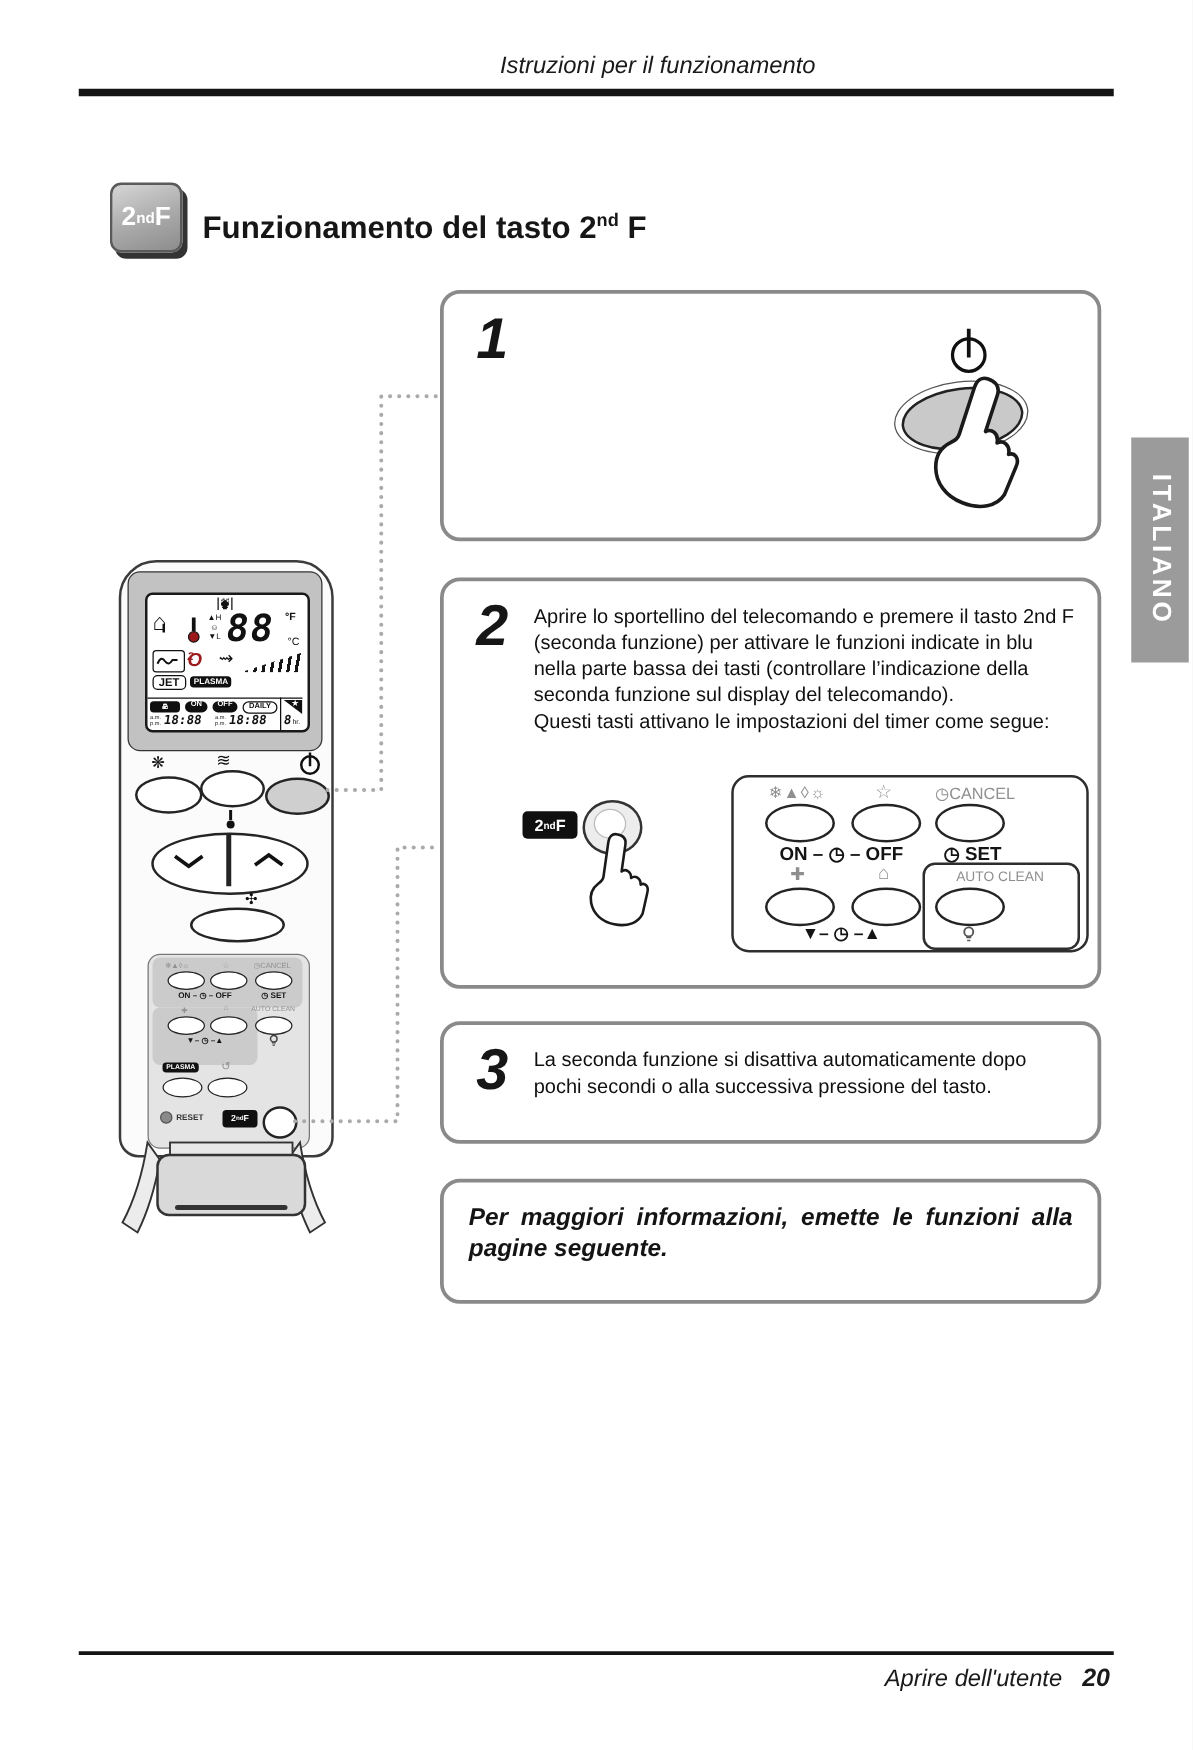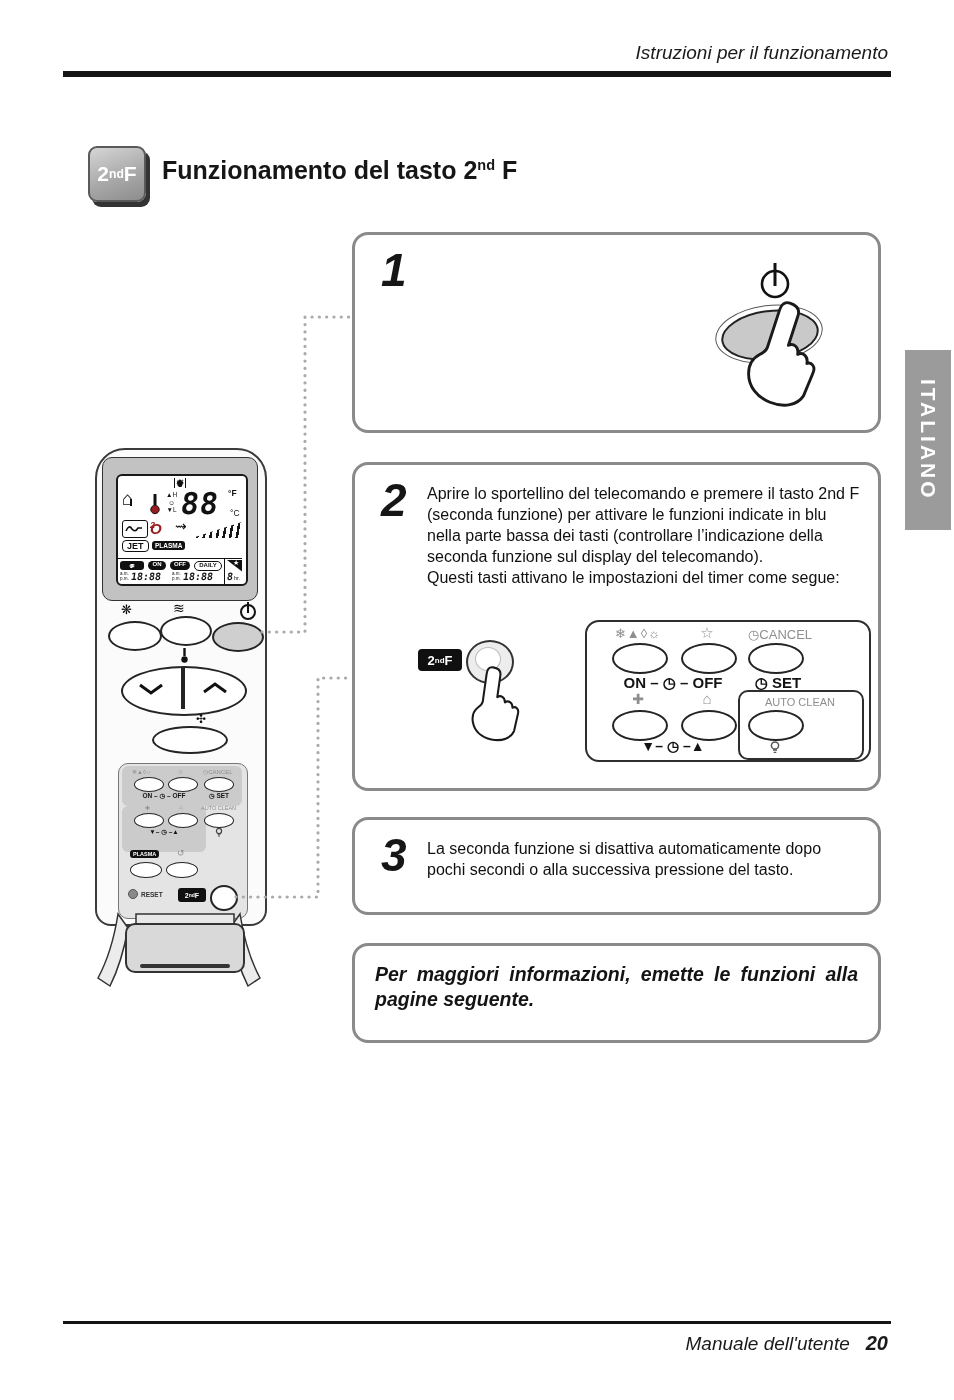--- a/index.html
+++ b/index.html
@@ -1,30 +1,30 @@
 <!DOCTYPE html>
 <html><head>
 <meta charset="utf-8">
 <style>
   html,body{margin:0;padding:0;background:#f3f3f3;}
   .page{position:relative;width:954px;height:1400px;background:#ffffff;
         font-family:"Liberation Sans",sans-serif;color:#111;overflow:hidden;margin:0 auto;}
   .abs{position:absolute;}
   
-  .hdr-text{left:400px;top:42px;width:488px;text-align:right;font-style:italic;font-size:19px;color:#1a1a1a;}
+  .hdr-text{left:400px;top:42px;width:488px;font-style:italic;font-size:19px;color:#1a1a1a;}
   .hdr-rule{left:63px;top:71px;width:828px;height:6px;background:#141414;}
   .ftr-rule{left:63px;top:1321px;width:828px;height:3px;background:#141414;}
   .ftr-text{left:450px;top:1332px;width:438px;text-align:right;font-style:italic;font-size:19px;color:#1a1a1a;}
   .ftr-page{font-weight:bold;font-size:20px;margin-left:16px;}
   
   .title-icon{left:88px;top:146px;width:54px;height:52px;border-radius:9px;border:2px solid #5a5a5a;
     background:linear-gradient(160deg,#d6d6d6 0%,#a9a9a9 55%,#8d8d8d 100%);
     box-shadow:4px 5px 0 #333333;color:#fff;font-weight:bold;font-size:21px;
     display:flex;align-items:center;justify-content:center;}
-  .title-text{left:162px;top:156px;font-size:25px;font-weight:bold;color:#161616;}
+  .title-text{left:162px;top:168px;font-size:25px;font-weight:bold;color:#161616;}
   sup.s{font-size:58%;vertical-align:super;font-weight:bold;}
   
   .box{border:3px solid #8a8a8a;border-radius:16px;background:#fff;}
   .b1{left:352px;top:232px;width:523px;height:195px;}
   .b2{left:352px;top:462px;width:523px;height:323px;}
   .b3{left:352px;top:817px;width:523px;height:92px;}
   .bnote{left:352px;top:943px;width:523px;height:94px;}
   .step-num{position:absolute;left:26px;top:8px;font-size:46px;font-weight:bold;font-style:italic;color:#161616;}
   .step-text{position:absolute;left:72px;top:18px;width:438px;font-size:16px;line-height:21px;
              white-space:pre-line;color:#101010;}
@@ -284,16 +284,16 @@
   </div>
 
   <div class="abs box bnote">
     <div class="note-text">Per maggiori informazioni, emette le funzioni alla pagine seguente.</div>
   </div>
 
   <div class="abs side-tab">ITALIANO</div>
 
   <div class="abs ftr-rule"></div>
   <div class="abs ftr-text">
-    <span>Manuale dell'utente</span><span class="ftr-page">20</span>
+    <span>Aprire dell'utente</span><span class="ftr-page">20</span>
   </div>
 
 </div>
 
 </body></html>

